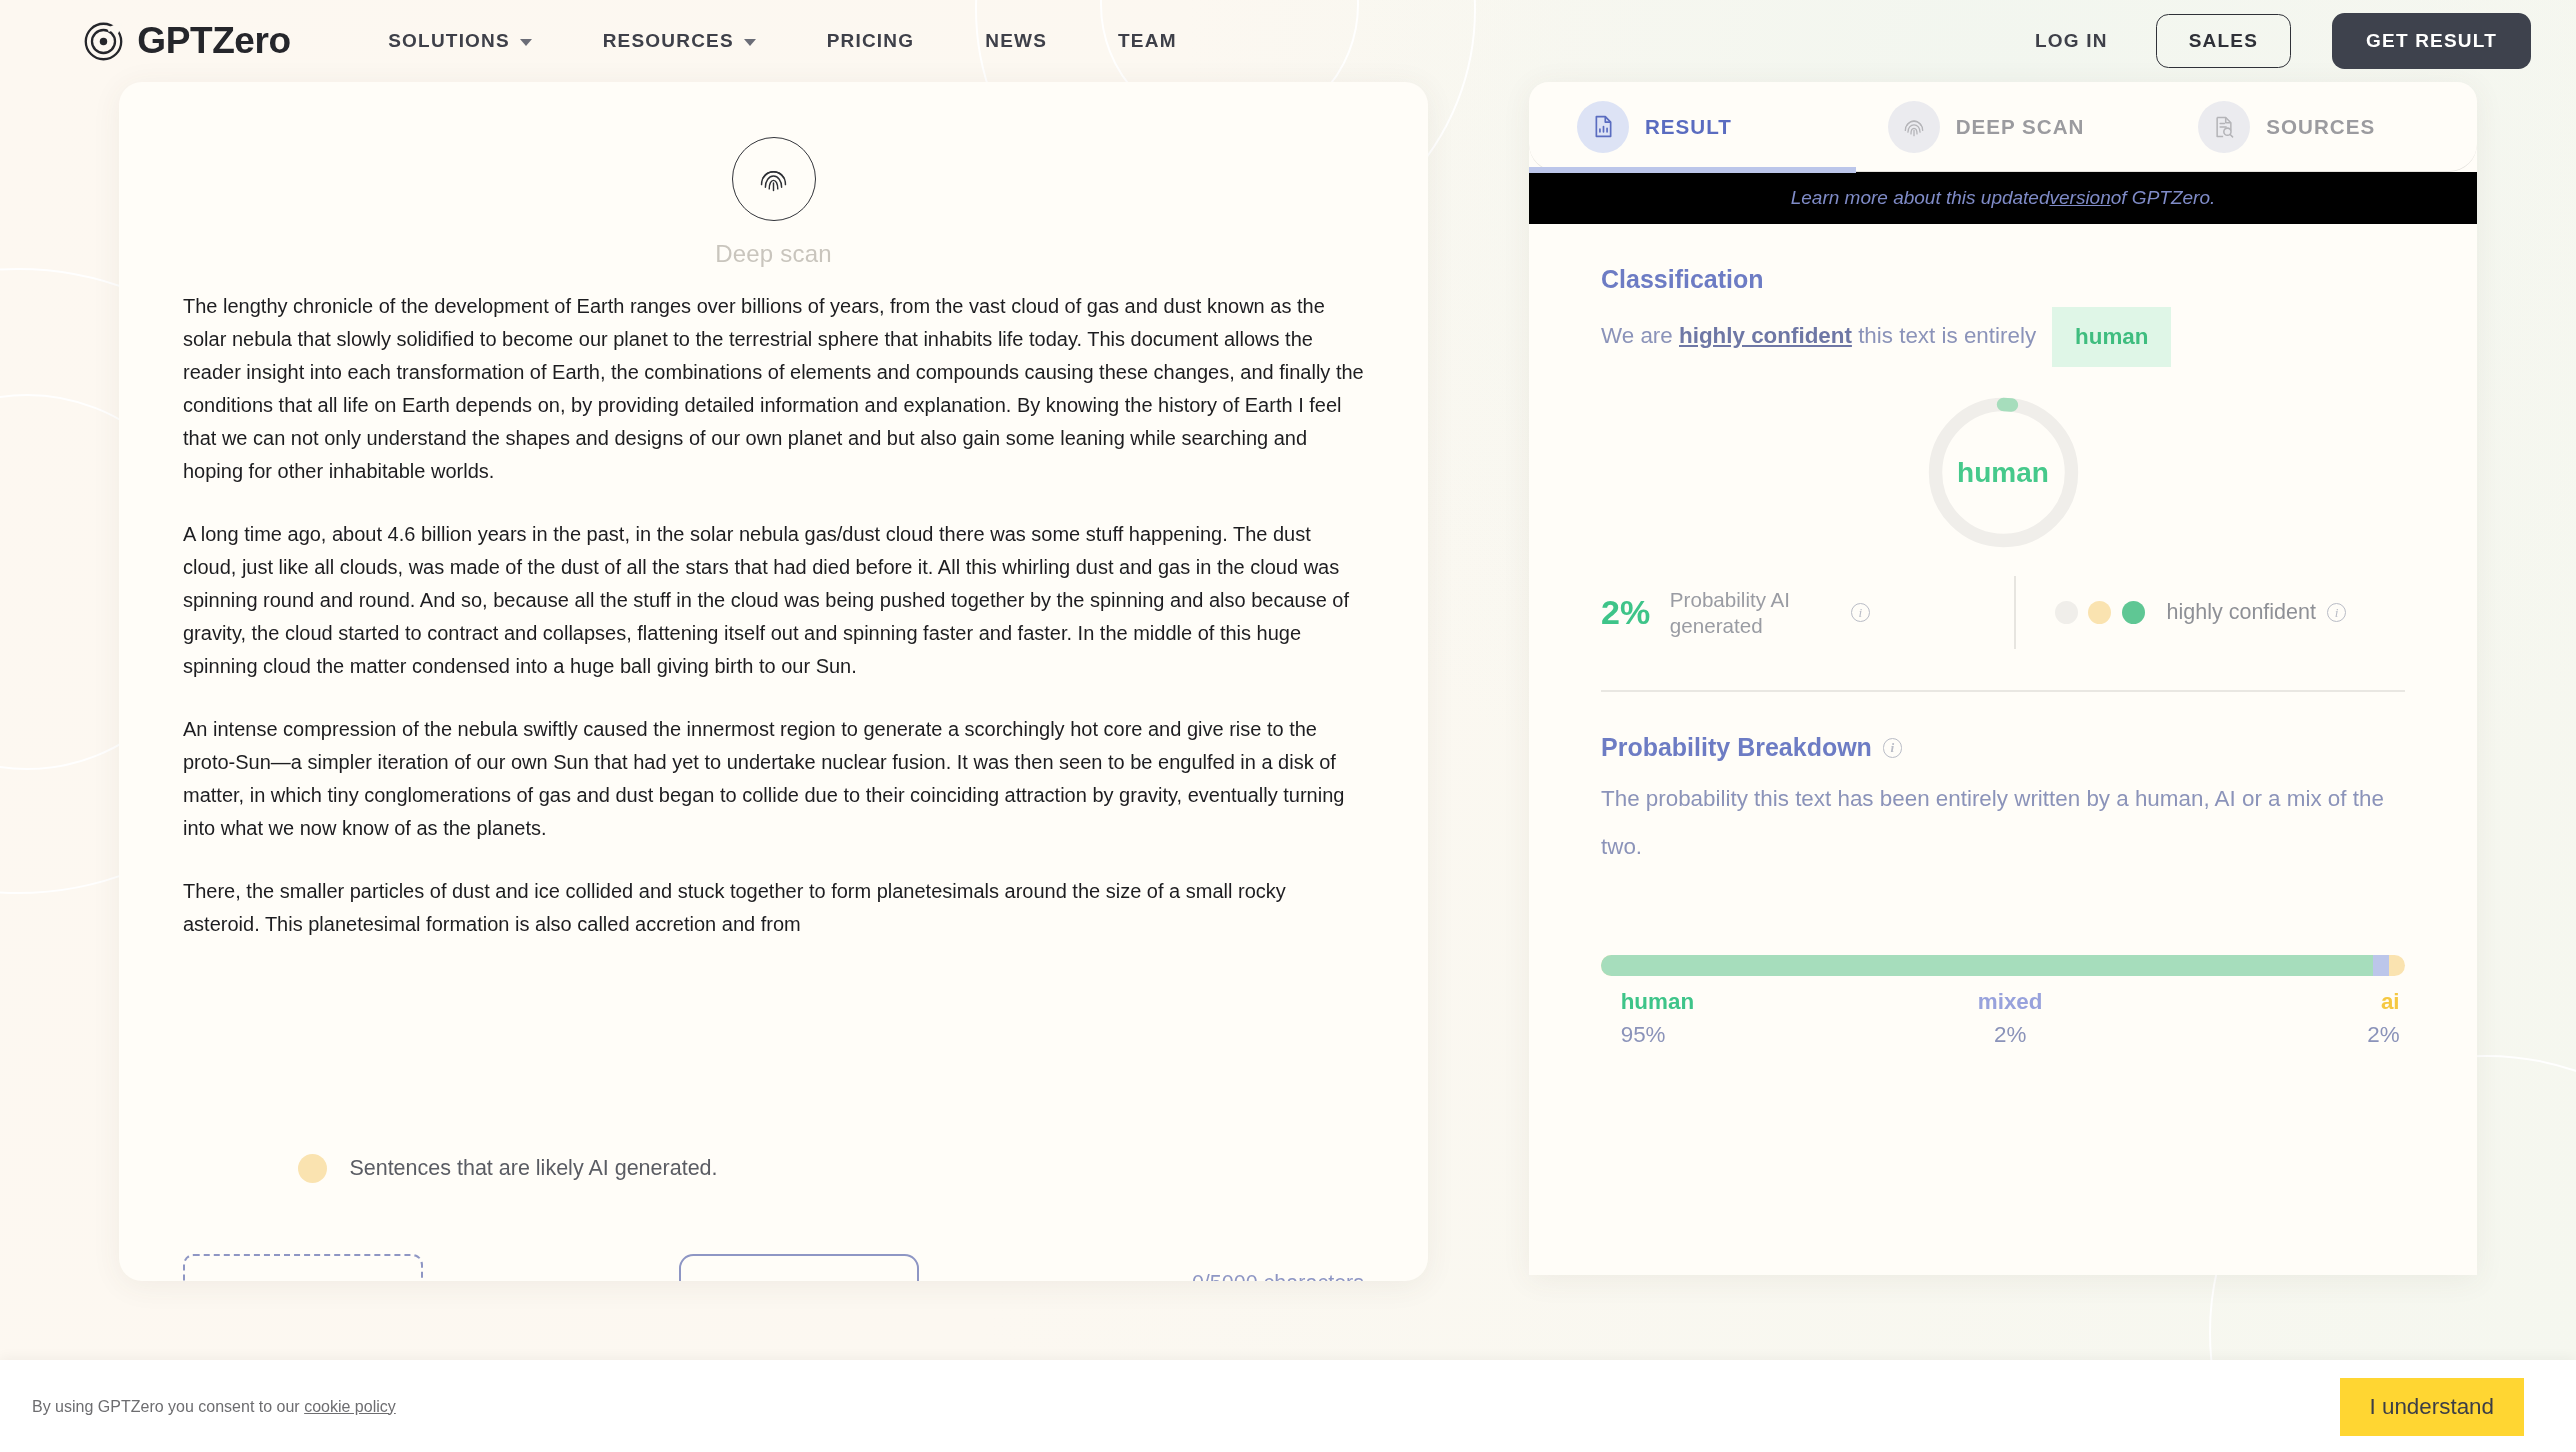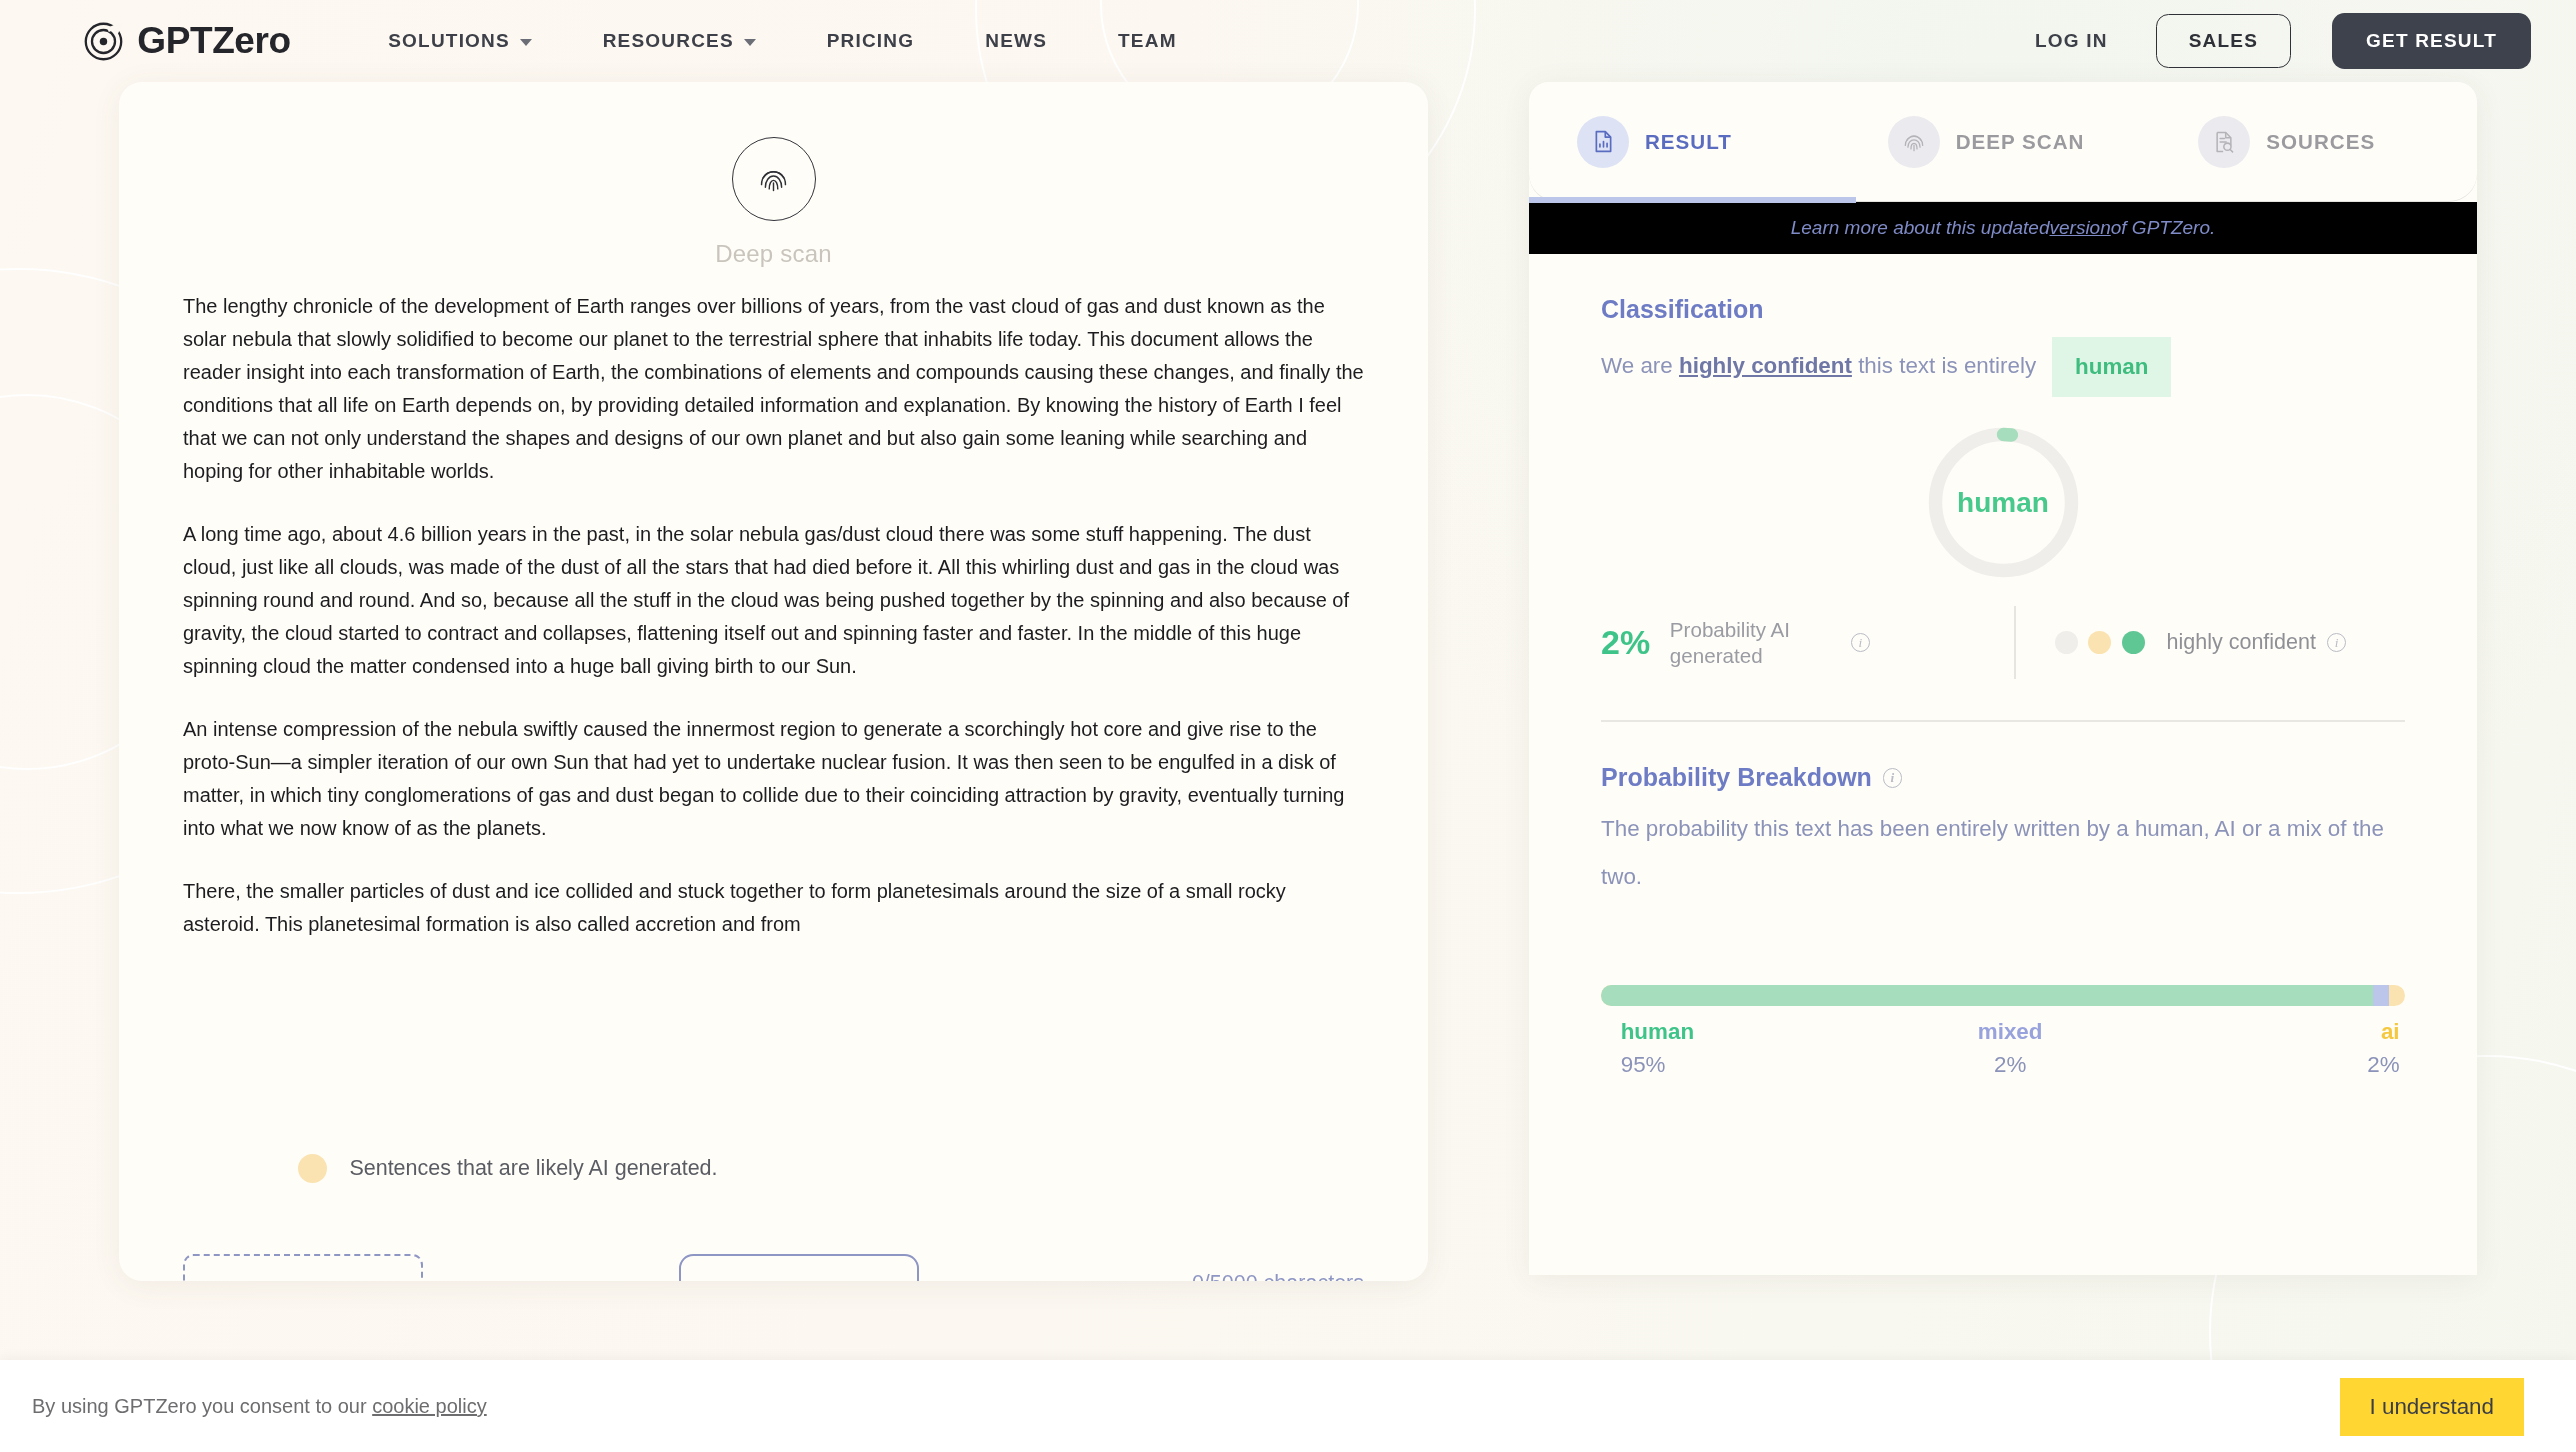--- a/index.html
+++ b/index.html
@@ -208,21 +208,21 @@
     background: #fffdf8;
     border-radius: 19.7px 19.7px 0 0;
     box-shadow: 0 4.5px 30px rgba(80,70,50,0.07);
     overflow: hidden;
     height: 1193px;
     position: relative;
   }
   .tabs {
     display: flex;
     align-items: stretch;
-    height: 120px;
+    height: 90px;
     border-bottom: 1.8px solid #e4e2dd;
     position: relative;
     border-radius: 28px;
   }
   .tab {
     flex: 1;
     display: flex;
     align-items: center;
     gap: 16px;
     padding-left: 48px;
@@ -386,21 +386,21 @@
     left: 0; right: 0; bottom: 0;
     height: 93px;
     background: #ffffff;
     z-index: 40;
     display: flex;
     align-items: center;
     padding: 0 52px 0 32px;
     box-shadow: 0 -1.8px 12.5px rgba(0,0,0,0.05);
   }
   .cookie-text {
-    font-size: 20px;
+    font-size: 16px;
     color: #6d6d70;
   }
   .cookie-text u { cursor: pointer; }
   .cookie-btn {
     margin-left: auto;
     background: #ffd632;
     color: #3c3e46;
     border: none;
     font-family: inherit;
     font-size: 22.4px;

